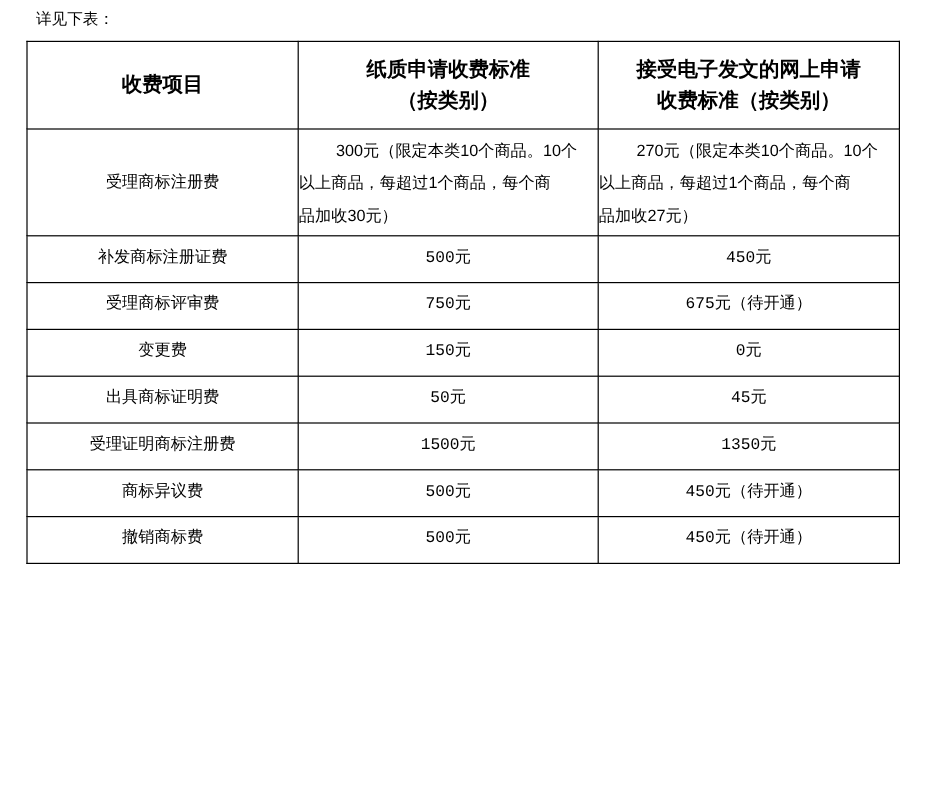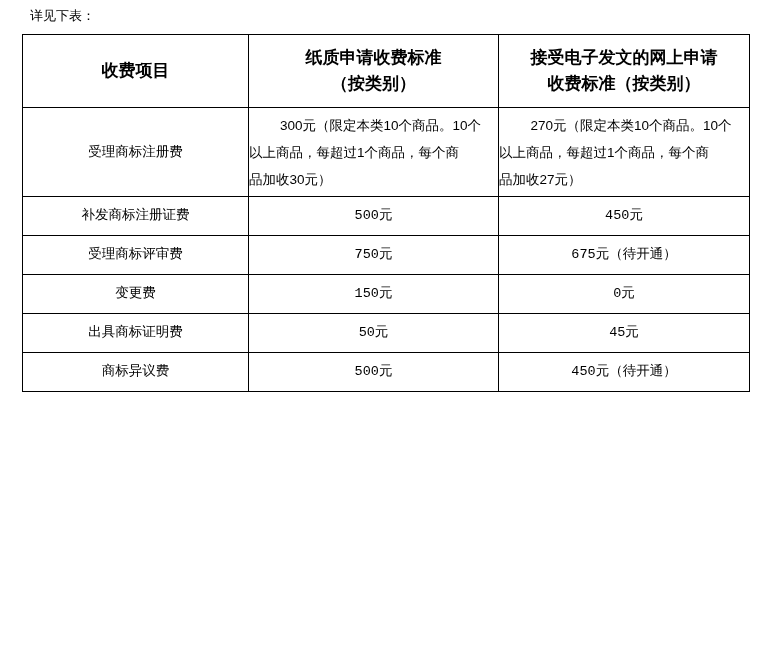--- a/index.html
+++ b/index.html
@@ -152,26 +152,36 @@
           <td class="val-cell">0元</td>
         </tr>
 
         <tr class="row-std">
           <td class="item-cell">出具商标证明费</td>
           <td class="val-cell">50元</td>
           <td class="val-cell">45元</td>
         </tr>
 
 
+        <tr class="row-std">
+          <td class="item-cell">受理证明商标注册费</td>
+          <td class="val-cell">1500元</td>
+          <td class="val-cell">1350元</td>
+        </tr>
 
         <tr class="row-std">
           <td class="item-cell">商标异议费</td>
           <td class="val-cell">500元</td>
           <td class="val-cell">450元（待开通）</td>
         </tr>
 
+        <tr class="row-std">
+          <td class="item-cell">撤销商标费</td>
+          <td class="val-cell">500元</td>
+          <td class="val-cell">450元（待开通）</td>
+        </tr>
 
 
       </tbody>
     </table>
   </div>
 
 </div>
 
 </body></html>

